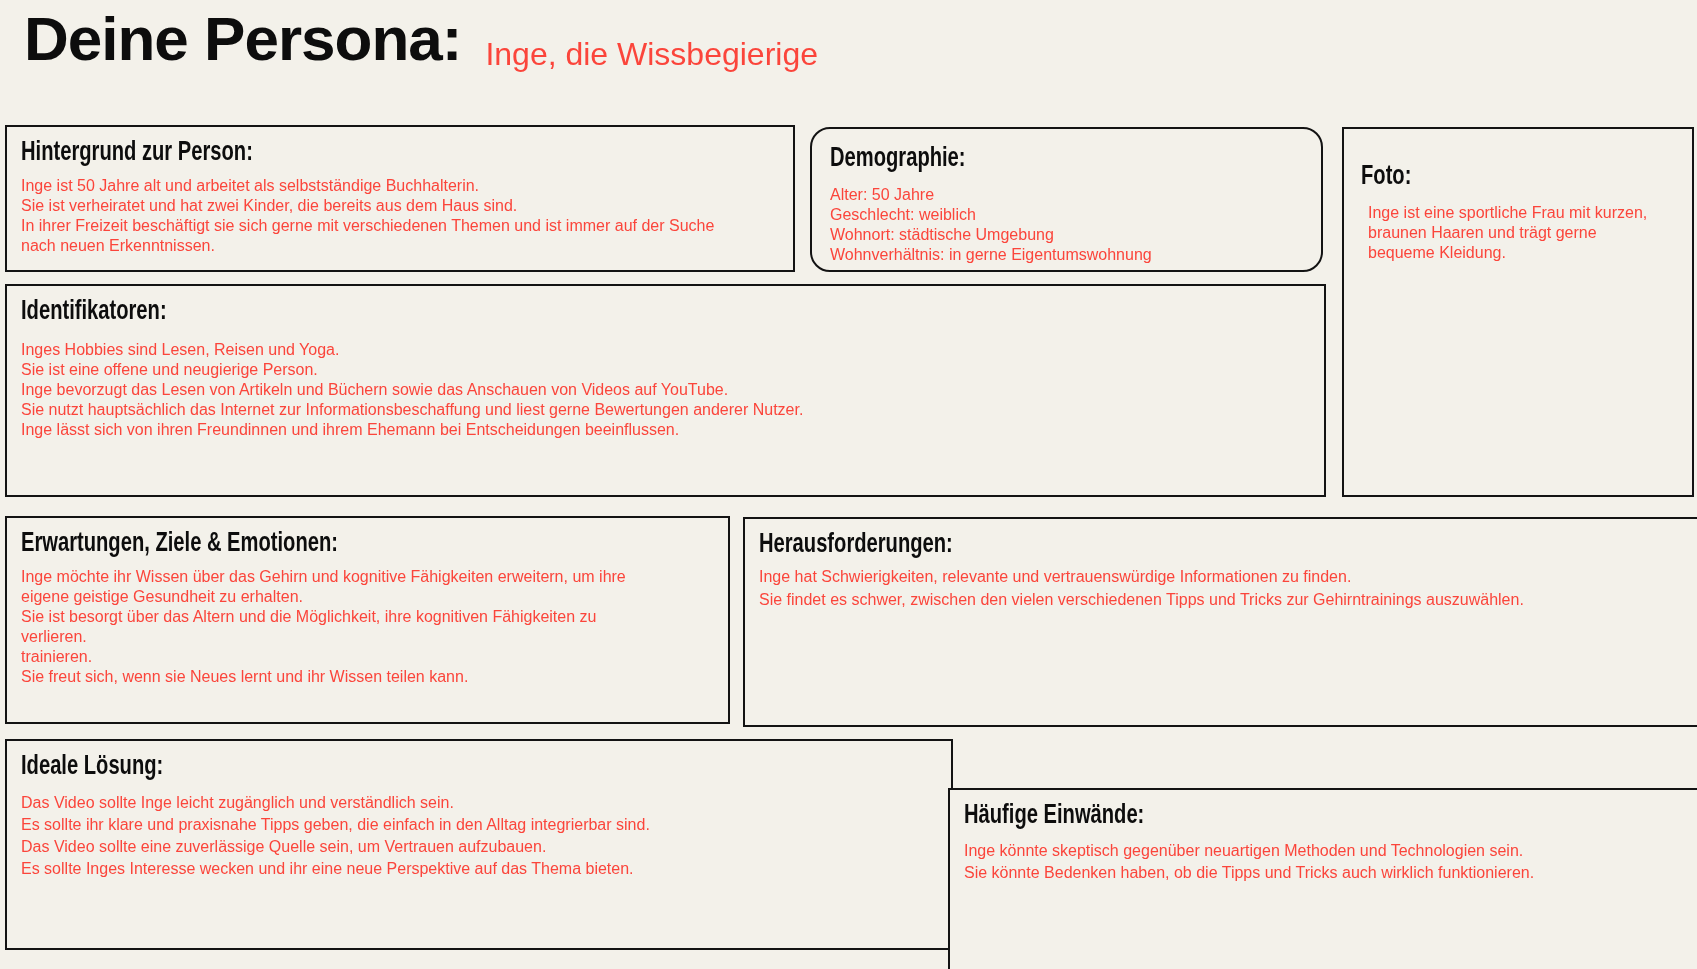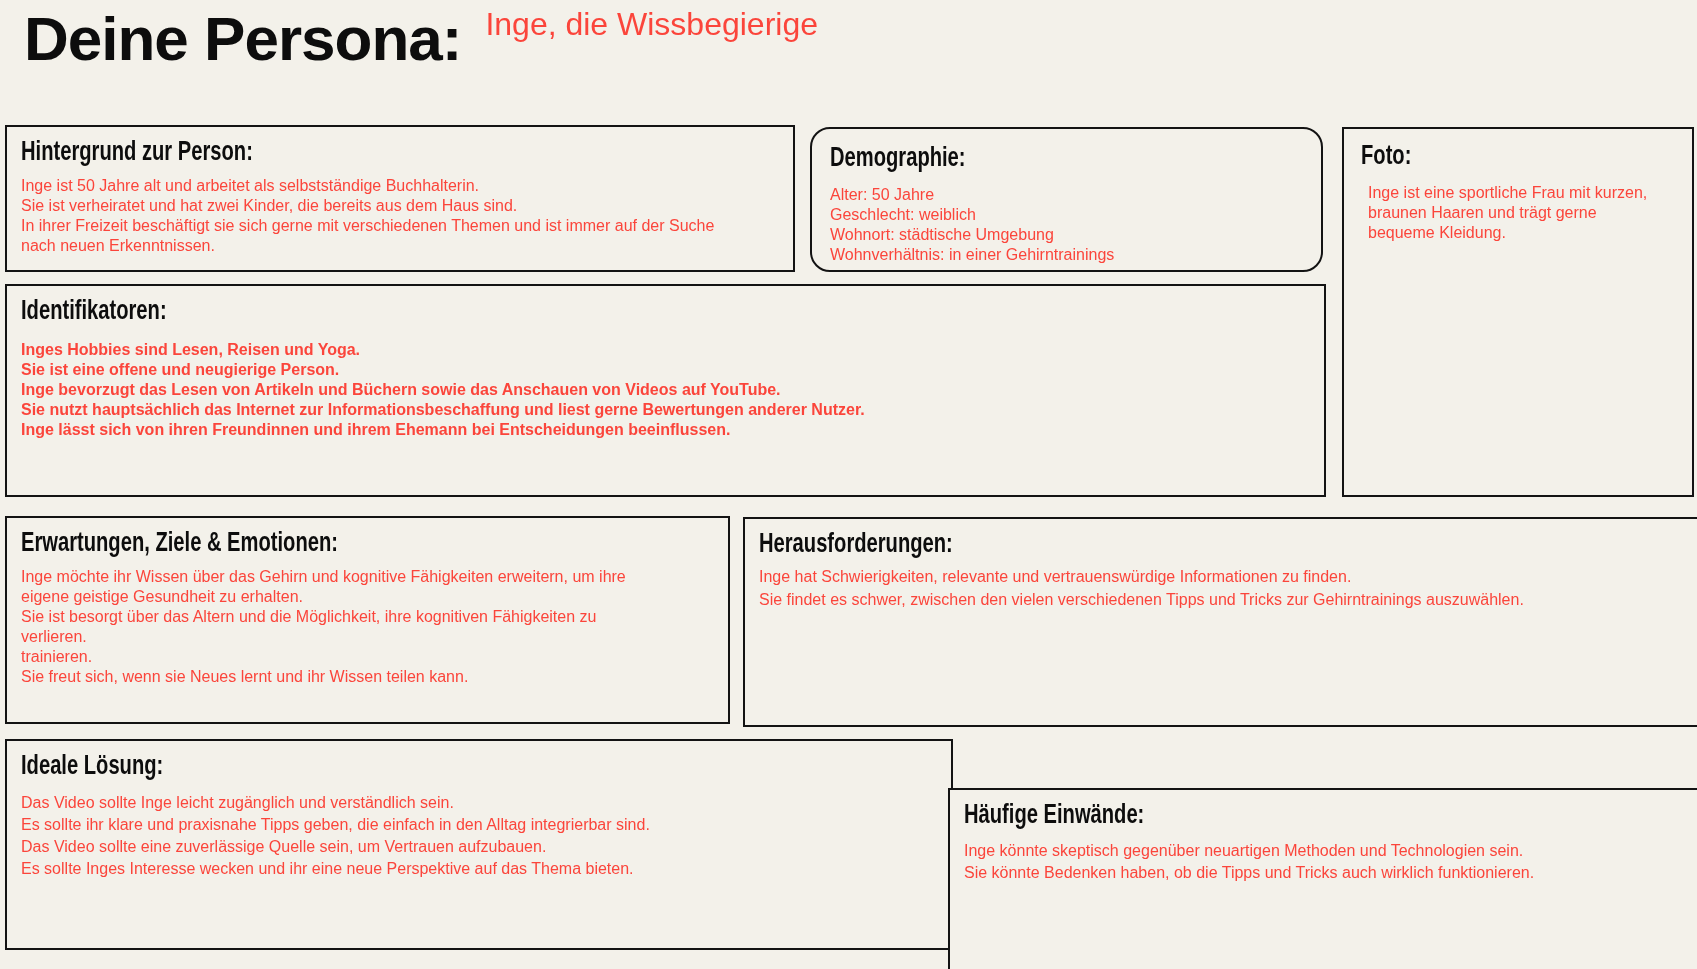--- a/index.html
+++ b/index.html
@@ -15,21 +15,21 @@
     font-family: "Liberation Sans", sans-serif;
     overflow: hidden;
   }
 
   
   .title-row {
     position: absolute;
     left: 24px;
     top: 8px;
     display: flex;
-    align-items: flex-start;
+    align-items: flex-end;
     white-space: nowrap;
   }
   .title-black {
     font-size: 62px;
     font-weight: 700;
     letter-spacing: -1px;
     color: var(--ink, #0d0d0d);
     line-height: 1;
   }
   .title-red {
@@ -62,25 +62,25 @@
     margin-top: 11px;
     font-size: 16px;
     line-height: 20px;
     color: var(--accent, #fb453b);
   }
   .box .body div { white-space: nowrap; }
 
   .box-hintergrund       { left: 5px;    top: 125px; width: 790px;  height: 147px; }
   .box-demographie       { left: 810px;  top: 127px; width: 513px;  height: 145px; padding-left: 18px; padding-top: 13px; border-radius: 20px; }
   .box-demographie .body { margin-top: 14px; }
-  .box-foto              { left: 1342px; top: 127px; width: 352px;  height: 370px; padding-left: 17px; padding-top: 11px; }
+  .box-foto              { left: 1342px; top: 127px; width: 352px;  height: 370px; padding-left: 17px; padding-top: 31px; }
   .box-foto .body        { margin-top: 14px; padding-left: 7px; }
   .box-foto .body div    { white-space: normal; }
   .box-identifikatoren   { left: 5px;    top: 284px; width: 1321px; height: 213px; }
-  .box-identifikatoren .body { margin-top: 16px; font-weight: bold; }
+  .box-identifikatoren .body { margin-top: 16px; }
   .box-erwartungen       { left: 5px;    top: 516px; width: 725px;  height: 208px; }
   .box-herausforderungen { left: 743px;  top: 517px; width: 1047px;  height: 210px; }
   .box-herausforderungen .body { margin-top: 8px; line-height: 23px; }
   .box-ideale            { left: 5px;    top: 739px; width: 948px;  height: 211px; }
   .box-ideale .body      { margin-top: 13px; line-height: 22px; }
   .box-einwaende         { left: 948px;  top: 740px; width: 770px;  height: 210px; margin-top: 48px; }
   .box-einwaende .body   { margin-top: 12px; line-height: 22px; }
 </style>
 </head>
 <body>
@@ -101,21 +101,21 @@
         <div>nach neuen Erkenntnissen.</div>
       </div>
   </section>
 
   <section class="box box-demographie">
     <h2>Demographie:</h2>
     <div class="body">
         <div>Alter: 50 Jahre</div>
         <div>Geschlecht: weiblich</div>
         <div>Wohnort: städtische Umgebung</div>
-        <div>Wohnverhältnis: in einer Gehirntrainings</div>
+        <div>Wohnverhältnis: in gerne Eigentumswohnung</div>
       </div>
   </section>
 
   <section class="box box-foto">
     <h2>Foto:</h2>
     <div class="body">
         <div>Inge ist eine sportliche Frau mit kurzen,</div>
         <div>braunen Haaren und trägt gerne</div>
         <div>bequeme Kleidung.</div>
       </div>

